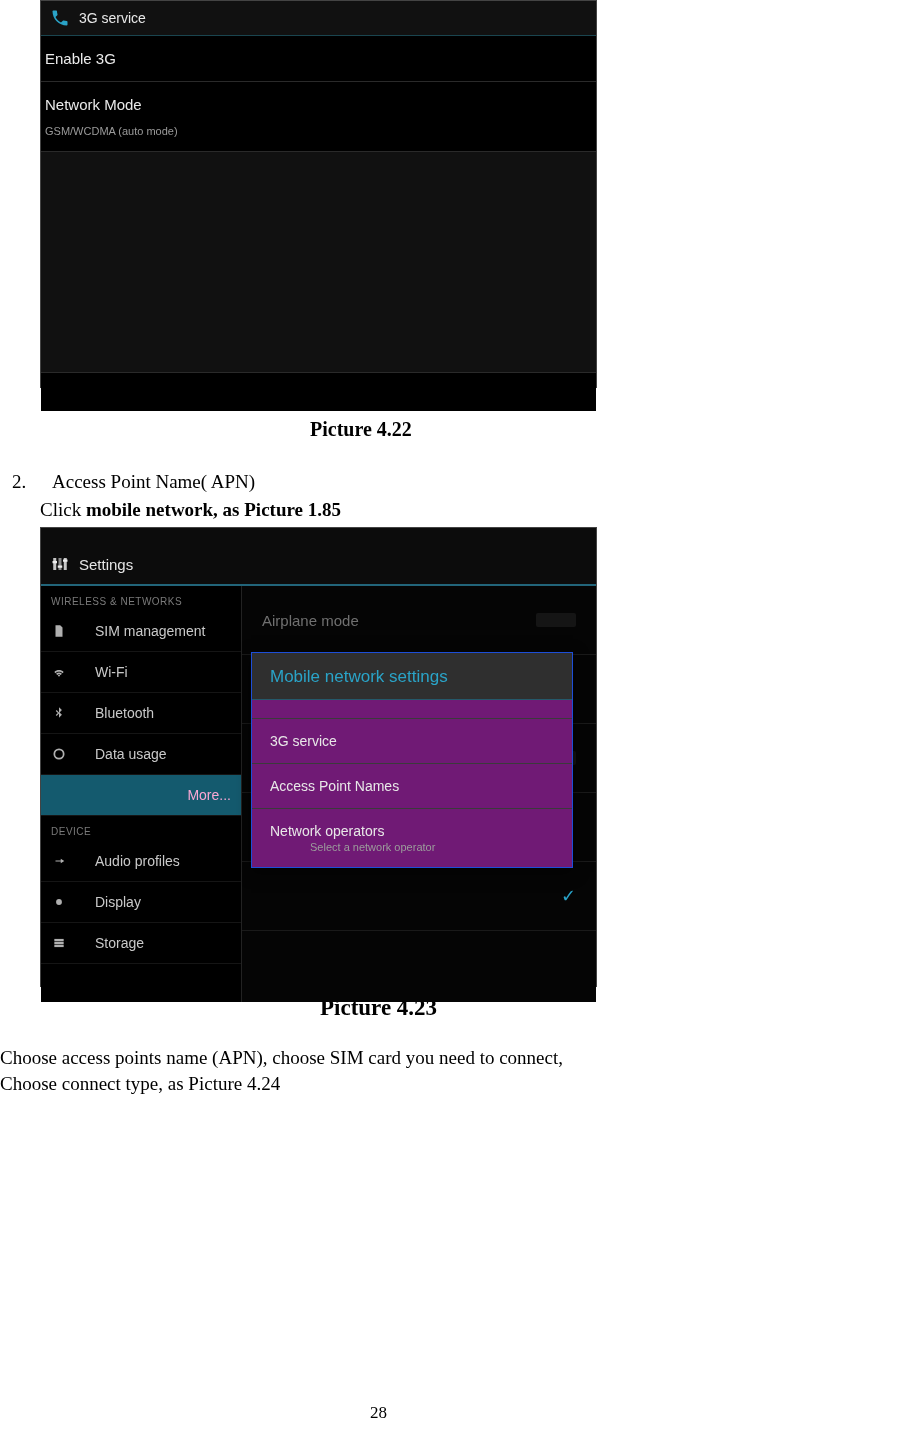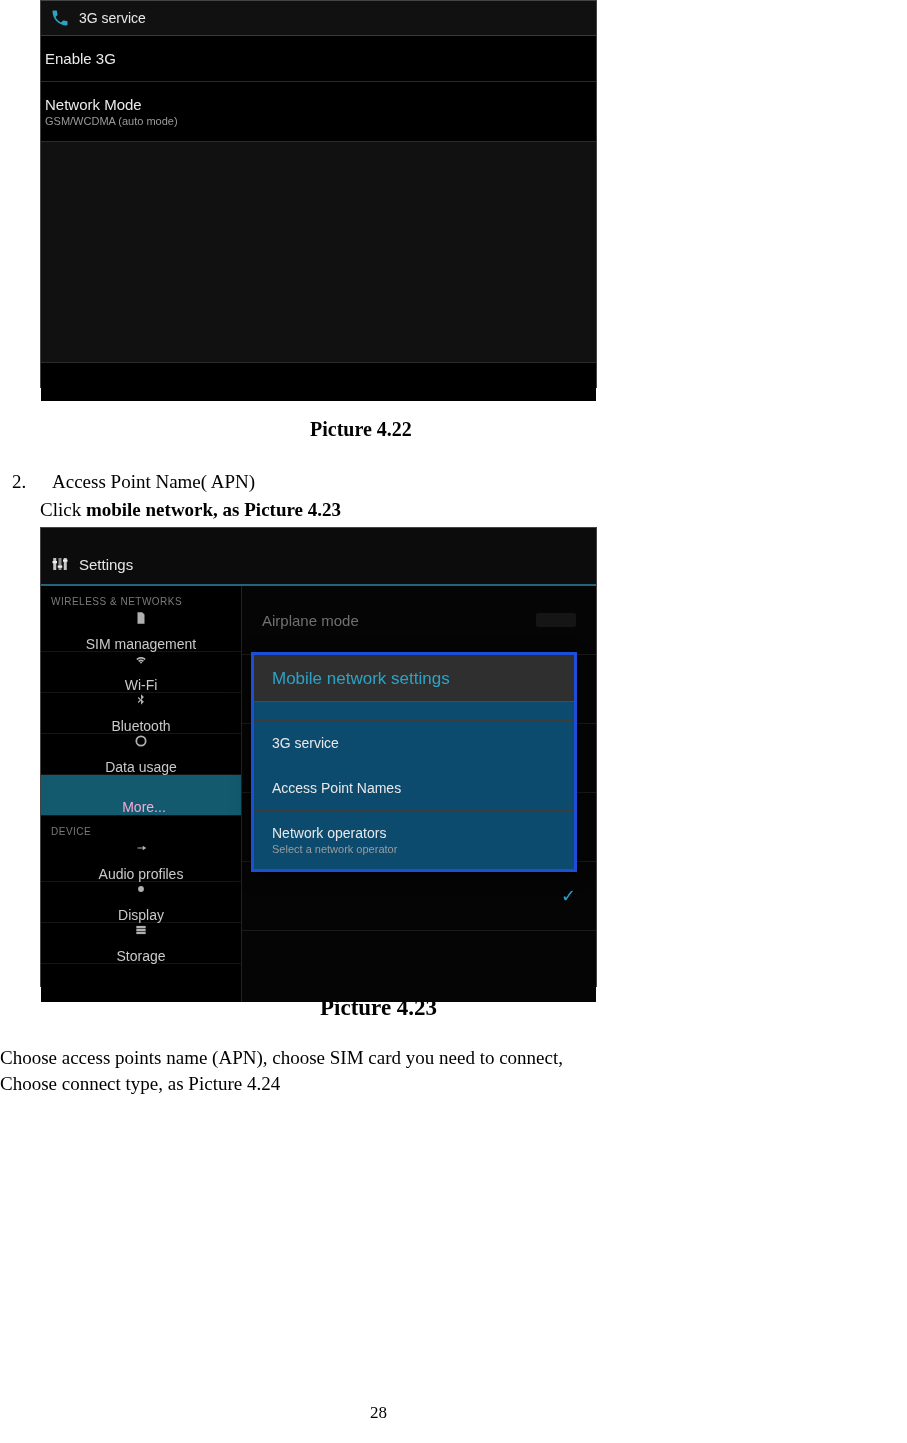--- a/index.html
+++ b/index.html
@@ -54,21 +54,21 @@
     padding: 14px 4px;
     border-bottom: 1px solid #2a2a2a;
   }
   .shot1 .row .lab {
     font-size: 15px;
     color: #eaeaea;
   }
   .shot1 .row .sub {
     font-size: 11px;
     color: #9a9a9a;
-    margin-top: 2px;
+    margin-top: 12px;
   }
   .shot1 .fill {
     background: #111;
     flex: 1;
   }
   .shot1 .navbar {
     border-top: 1px solid #2a2a2a;
     height: 38px;
     background: #000;
   }
@@ -107,27 +107,26 @@
   }
   .shot2 .sidebar .cat {
     font-size: 10px;
     color: #7a7a7a;
     letter-spacing: 0.5px;
     padding: 10px 10px 4px 10px;
   }
   .shot2 .sidebar .sitem {
     display: flex;
     align-items: center;
-    gap: 11px;
+    gap: 28px;
     height: 40px;
     padding: 0 10px;
     font-size: 14px;
     color: #c9c9c9;
     border-bottom: 1px solid #151515;
-    flex-direction: column;
   }
   .shot2 .sidebar .sitem .sic {
     width: 16px; height: 16px; color: #b0b0b0;
     display: flex; align-items: center; justify-content: center;
     font-size: 14px;
   }
   .shot2 .sidebar .sitem.sel {
     background: #145a6e;
     color: #f9a8d4;
     padding-left: 16px;
@@ -160,22 +159,22 @@
     color: #29a3c8;
     font-size: 18px;
   }
 
   
   .shot2 .dialog {
     position: absolute;
     left: 210px;
     top: 66px;
     width: 320px;
-    background: #0c4a6e;
-    border: 3px solid #1d4ed8;
+    background: #701a75;
+    border: 1px solid #1d4ed8;
     box-shadow: 0 4px 14px rgba(0,0,0,0.6);
   }
   .shot2 .dialog .dtitle {
     color: #2aa3c7;
     font-size: 17px;
     padding: 14px 18px 12px 18px;
     border-bottom: 1px solid #25596a;
     background: #2f2f2f;
   }
   .shot2 .dialog .dopt {
@@ -186,20 +185,21 @@
     border-top: none;
   }
   .shot2 .dialog .dopt .olab {
     color: #e8e8e8;
     font-size: 14px;
   }
   .shot2 .dialog .dopt .osub {
     color: #9c9c9c;
     font-size: 11px;
     margin-top: 2px;
+    margin-left: 40px;
   }
 
   
   .cap {
     font-weight: bold;
     font-size: 20px;
     text-align: left;
     margin: 30px 0 30px 310px;
   }
   .cap2 {
@@ -261,21 +261,21 @@
   </div>
 
   <div class="cap">Picture 4.22</div>
 
   <div class="listblock">
     <div class="li-row">
       <span class="li-num">2.</span>
       <span class="li-txt">Access Point Name( APN)</span>
     </div>
     <div class="clickline">
-      <span>Click </span><span class="bold">mobile network, as Picture 4.23</span>
+      <span>Click </span><span class="bold">mobile network, as Picture 1.85</span>
     </div>
   </div>
 
   <div class="shot shot2">
     <div class="titlebar2">
       <span class="sett-ic">
         <svg viewBox="0 0 24 24">
             <rect x="3" y="4" width="4" height="16" fill="#c7c7c7"></rect>
             <rect x="10" y="4" width="4" height="16" fill="#8a8a8a"></rect>
             <rect x="17" y="4" width="4" height="16" fill="#c7c7c7"></rect>

